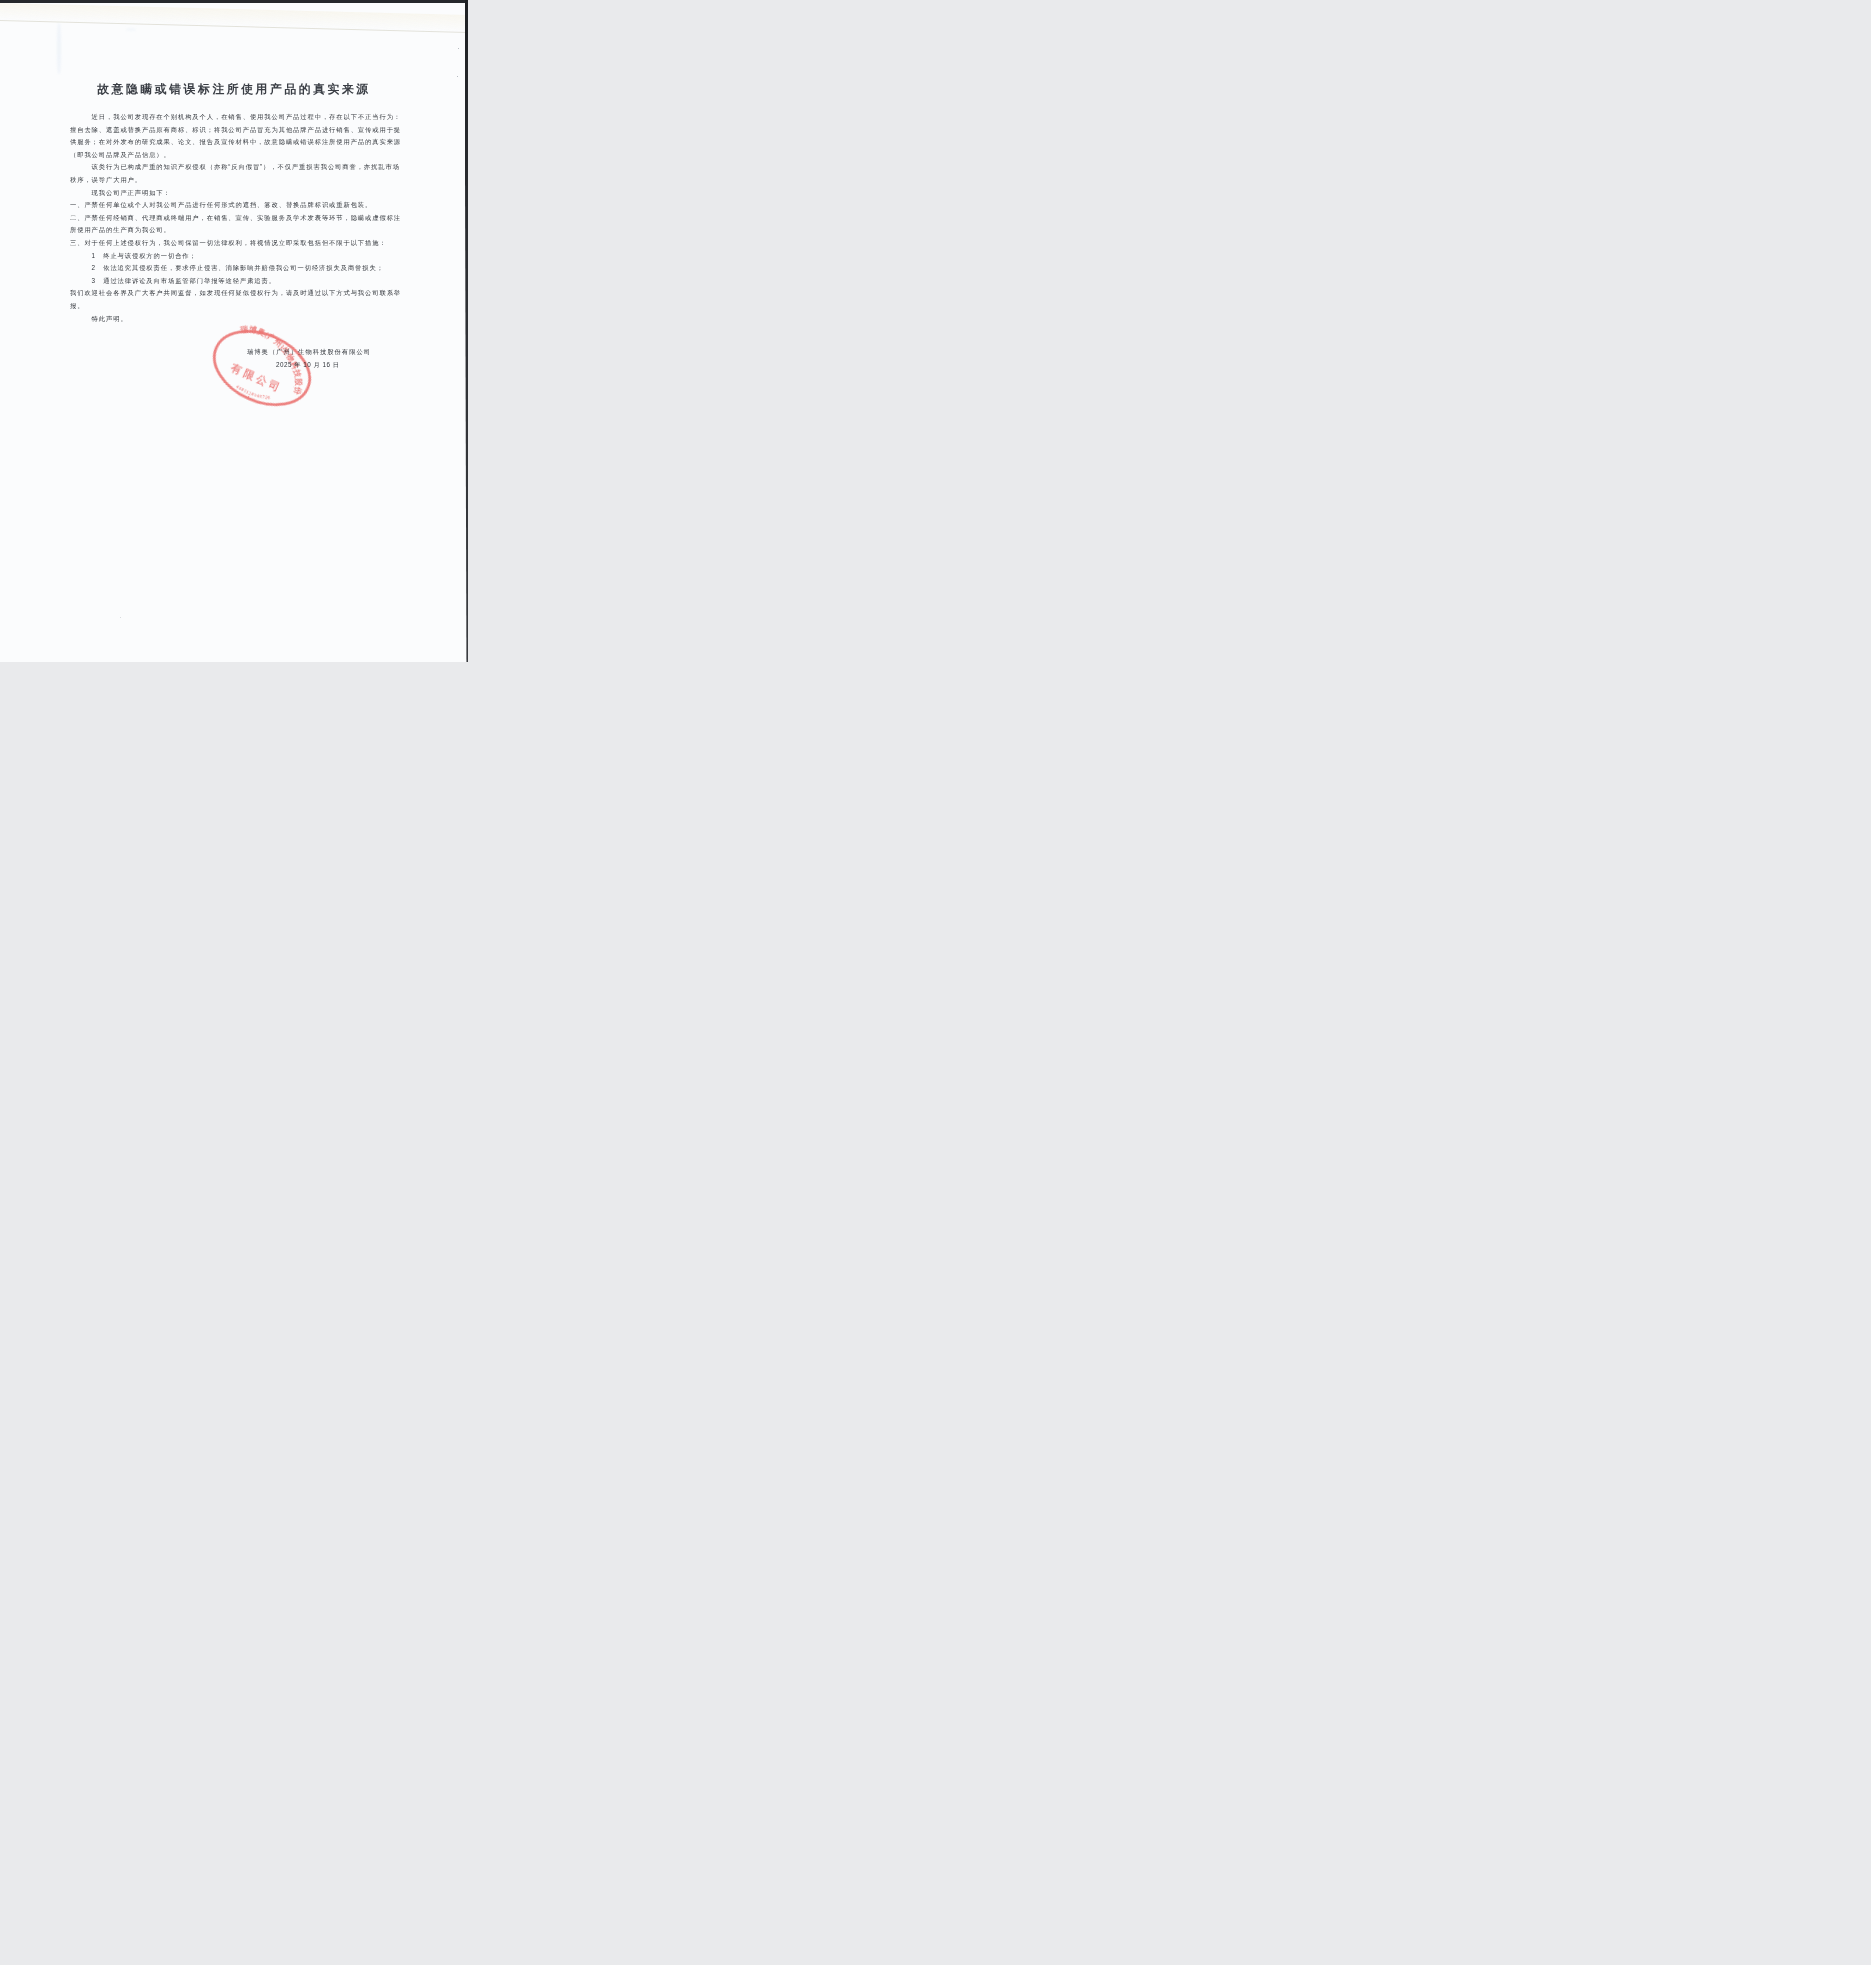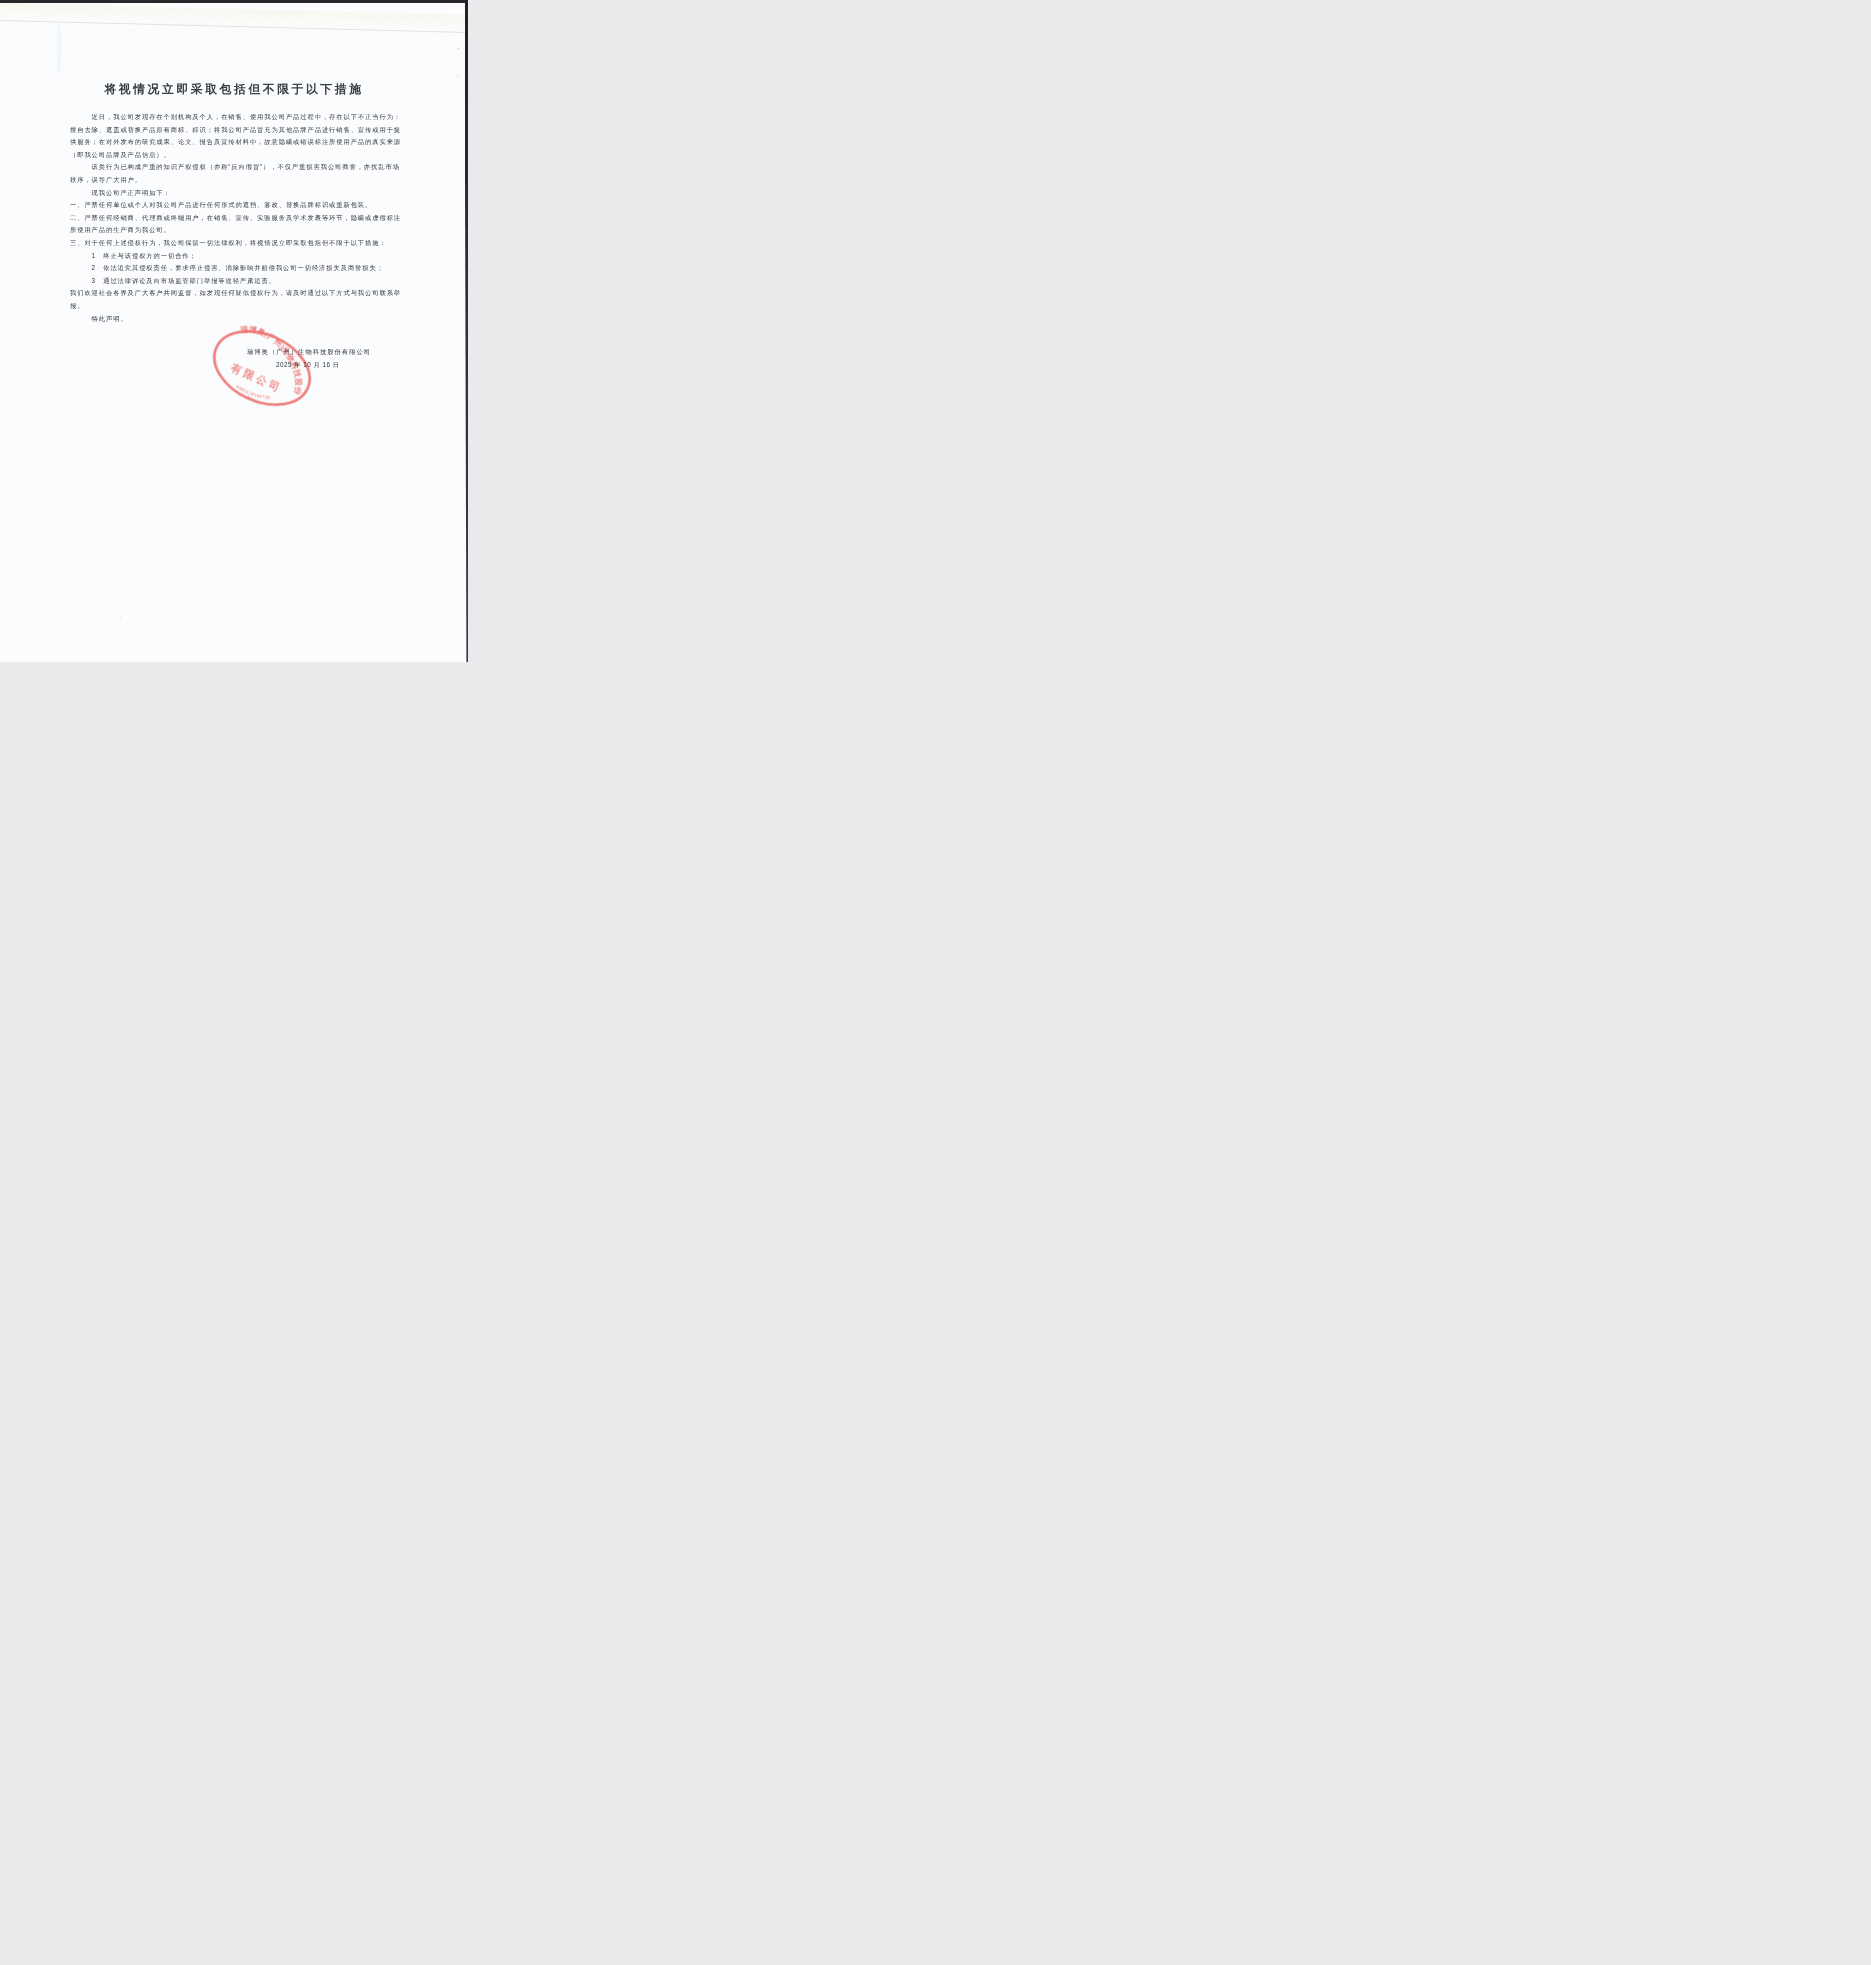--- a/index.html
+++ b/index.html
@@ -62,21 +62,21 @@
 
   <div class="paper-top-zone"></div>
   <div class="scan-top-bar"></div>
   <div class="scan-right-edge"></div>
   <div class="ink-smudge smudge-1"></div>
   <div class="ink-smudge smudge-2"></div>
   <div class="speck speck-1"></div>
   <div class="speck speck-2"></div>
   <div class="speck speck-3"></div>
 
-  <div class="doc-title">将视情况立即采取包括但不限于以下措施</div>
+  <div class="doc-title">故意隐瞒或错误标注所使用产品的真实来源</div>
 
   <div class="body-lines">
       <div class="line indent">近日，我公司发现存在个别机构及个人，在销售、使用我公司产品过程中，存在以下不正当行为：</div>
       <div class="line">擅自去除、遮盖或替换产品原有商标、标识；将我公司产品冒充为其他品牌产品进行销售、宣传或用于提</div>
       <div class="line">供服务；在对外发布的研究成果、论文、报告及宣传材料中，故意隐瞒或错误标注所使用产品的真实来源</div>
       <div class="line">（即我公司品牌及产品信息）。</div>
       <div class="line indent">该类行为已构成严重的知识产权侵权（亦称“反向假冒”），不仅严重损害我公司商誉，亦扰乱市场</div>
       <div class="line">秩序，误导广大用户。</div>
       <div class="line indent">现我公司严正声明如下：</div>
       <div class="line">一、严禁任何单位或个人对我公司产品进行任何形式的遮挡、篡改、替换品牌标识或重新包装。</div>

